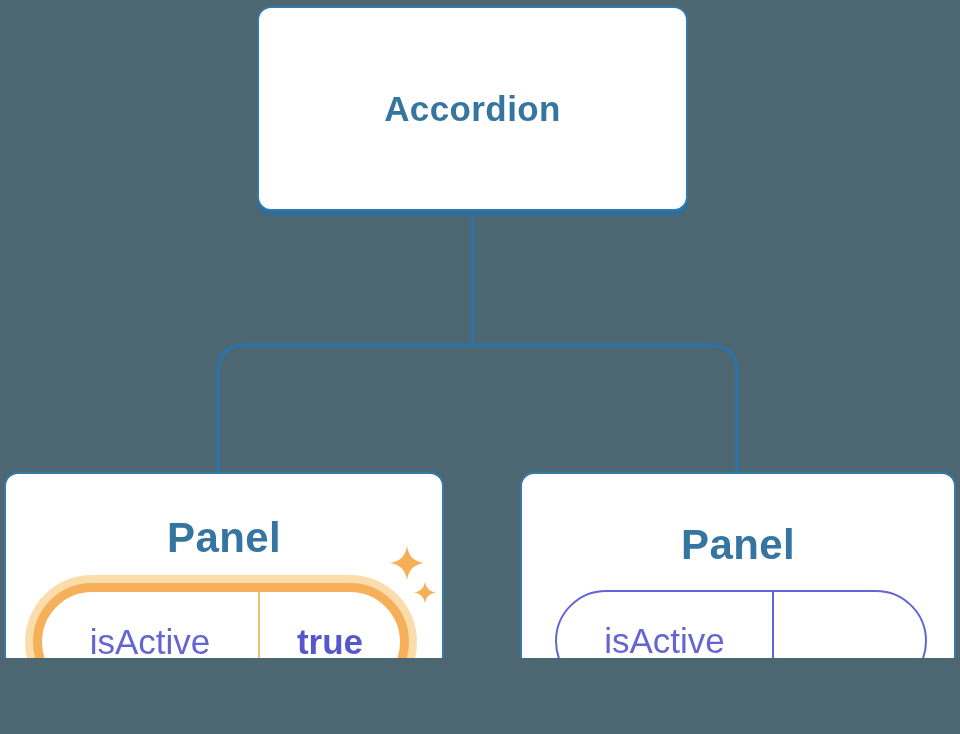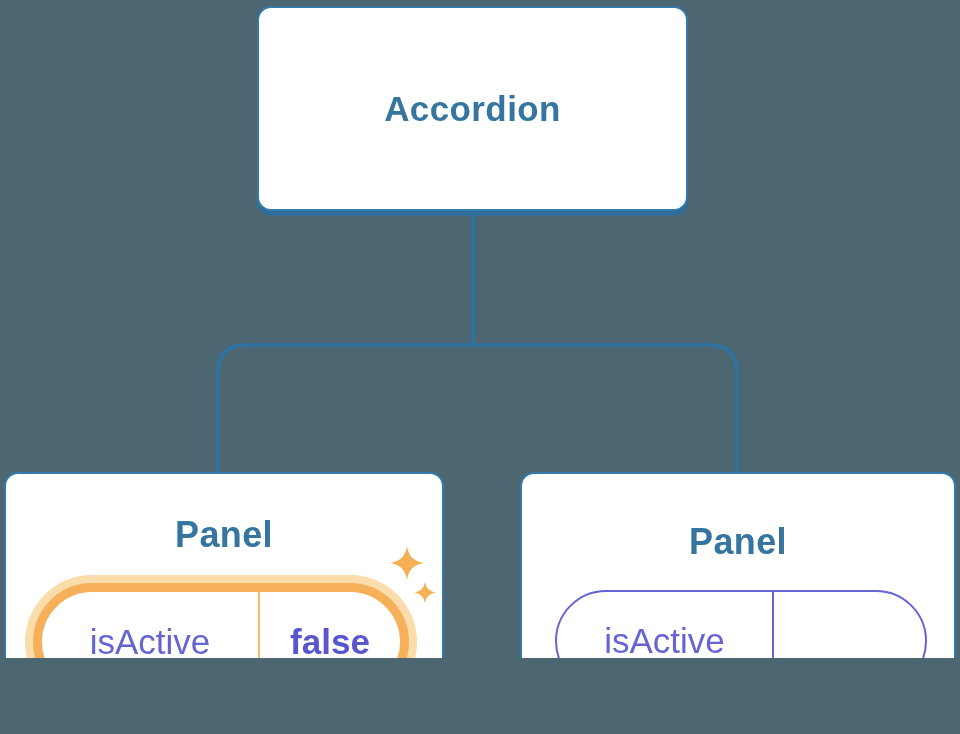--- a/index.html
+++ b/index.html
@@ -31,21 +31,21 @@
   .node-label{
     color:var(--label-blue,#35759f);
     font-size:35px;font-weight:600;letter-spacing:.4px;
     line-height:1;
   }
   .panel-left{left:4px;top:472px;width:440px;height:254px;}
   .panel-right{left:520px;top:472px;width:436px;height:254px;}
   .panel-label{
     position:absolute;left:0;right:0;text-align:center;
     color:var(--label-blue,#35759f);
-    font-size:36px;font-weight:600;letter-spacing:.4px;
+    font-size:42px;font-weight:600;letter-spacing:.4px;
   }
   .panel-left .panel-label{top:40px;}
   .panel-right .panel-label{top:47px;}
   .pill{
     position:absolute;display:flex;align-items:stretch;
     background:#ffffff;box-sizing:border-box;
   }
   .pill-cell{
     display:flex;align-items:center;justify-content:center;
     font-size:35px;
@@ -90,21 +90,21 @@
   <div class="node node-root">
     <div class="node-label">Accordion</div>
   </div>
 
   <div class="node panel-left">
     <div class="panel-label">Panel</div>
 
     <div class="pill pill-hl">
       <div class="pill-cell cell-name">isActive</div>
       <div class="pill-divider"></div>
-      <div class="pill-cell cell-value">false</div>
+      <div class="pill-cell cell-value">true</div>
     </div>
 
     <svg class="sparkles" viewBox="0 0 70 78" fill="#f5b055">
       <path d="M29 12C30.8 22.5 35.5 27.2 46 29C35.5 30.8 30.8 35.5 29 46C27.2 35.5 22.5 30.8 12 29C22.5 27.2 27.2 22.5 29 12Z"></path>
       <path d="M47 47.5C48.2 54.3 51.2 57.3 58 58.5C51.2 59.7 48.2 62.7 47 69.5C45.8 62.7 42.8 59.7 36 58.5C42.8 57.3 45.8 54.3 47 47.5Z"></path>
     </svg>
   </div>
 
   <div class="node panel-right">
     <div class="panel-label">Panel</div>

